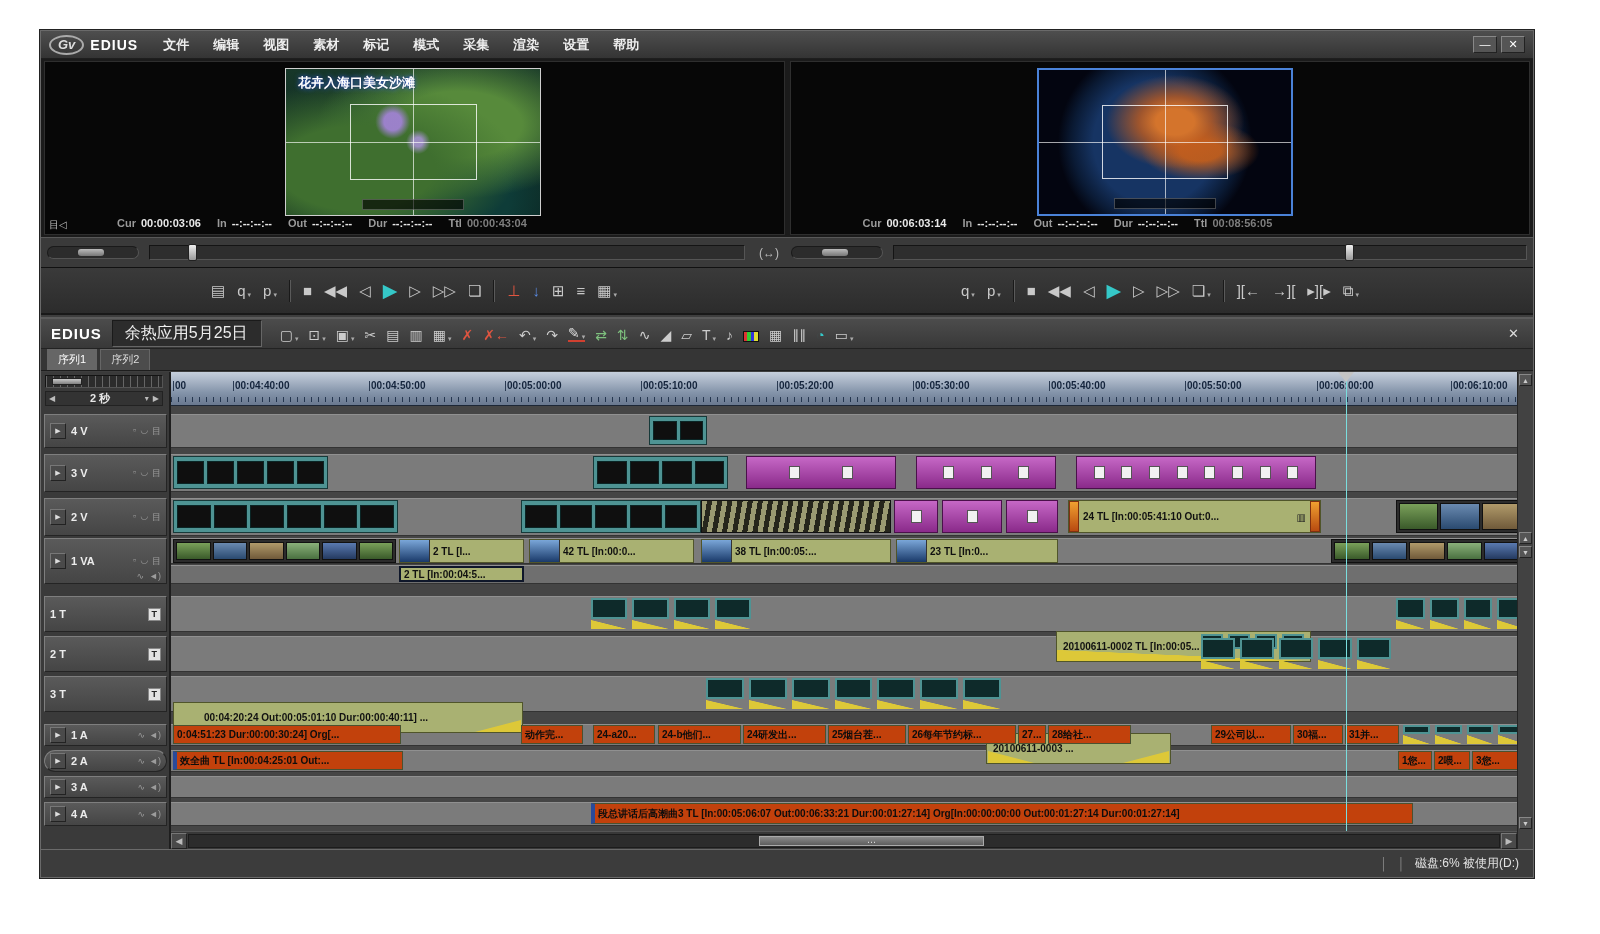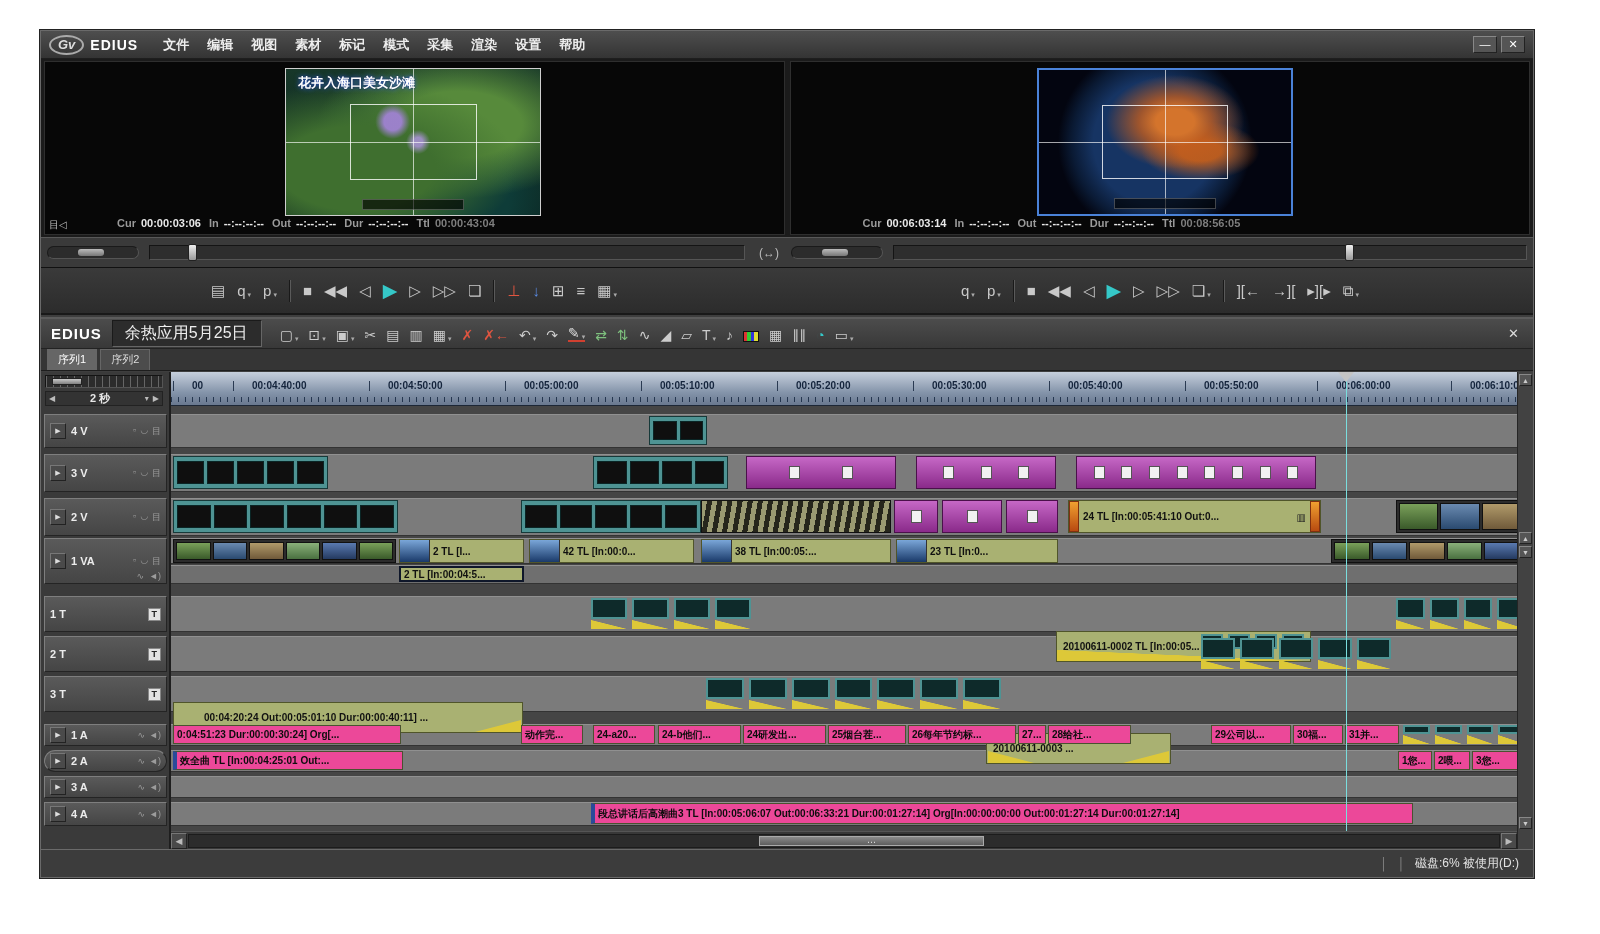--- a/index.html
+++ b/index.html
@@ -2,21 +2,21 @@
 <html><head>
 <meta charset="utf-8">
 <style>
   *{box-sizing:border-box;margin:0;padding:0}
   html,body{width:1600px;height:934px;background:#ffffff;font-family:"Liberation Sans","DejaVu Sans",sans-serif;overflow:hidden;position:relative}
   #app{position:absolute;left:40px;top:30px;width:1494px;height:848px;background:#3e3e3e;border:1px solid #6a6a6a;box-shadow:0 0 0 1px #222}
   
   #titlebar{position:absolute;top:0;left:0;right:0;height:28px;background:linear-gradient(#4e4e4e,#343434);display:flex;align-items:center;padding:0 8px;border-bottom:1px solid #1e1e1e}
   .logo-badge{color:#ddd;font-style:italic;font-weight:bold;font-size:13px;border:2px solid #aaa;border-radius:50%;padding:0 7px;margin-right:6px;line-height:16px}
   .logo-text{color:#fff;font-weight:bold;font-size:14px;letter-spacing:1px;margin-right:16px}
-  #menubar{display:flex;gap:0}
+  #menubar{display:flex;gap:6px}
   .menu-item{color:#eee;font-size:13px;font-weight:bold;padding:3px 9px;cursor:default}
   .winbtns{margin-left:auto;display:flex;gap:4px}
   .winbtn{width:24px;height:17px;background:#555;border:1px solid;border-color:#888 #222 #222 #888;color:#fff;font-size:11px;text-align:center;line-height:15px}
   
   #monitors{position:absolute;top:28px;left:0;right:0;height:178px;display:flex;gap:5px;background:#1b1b1b;padding:2px 3px}
   .monitor{flex:1;background:#070707;border:1px solid #2e2e2e;position:relative}
   .mon-img{position:absolute;top:6px;width:256px;height:148px}
   .player-img{left:240px;border:1px solid #cfcfcf;background:
     radial-gradient(circle at 42% 36%, rgba(160,130,210,.95) 0 5%, rgba(120,90,180,0) 10%),
     radial-gradient(circle at 52% 50%, rgba(180,150,230,.8) 0 3%, rgba(120,90,180,0) 8%),
@@ -27,21 +27,21 @@
   .rec-img{left:246px;border:2px solid #4a82d8;background:
     radial-gradient(ellipse at 54% 36%, #d4742c 0 10%, rgba(196,94,30,.78) 19%, rgba(0,0,0,0) 36%),
     radial-gradient(ellipse at 64% 56%, #b85c20 0 9%, rgba(0,0,0,0) 26%),
     radial-gradient(circle at 46% 50%, #163463 0 40%, #0a1a34 54%, rgba(0,0,0,0) 63%),
     #030510}
   .overlay-title{position:absolute;top:5px;left:12px;color:#fff;font-size:13px;font-weight:bold;text-shadow:0 0 5px #3a6cff,0 0 2px #000;white-space:nowrap}
   .ch-v{position:absolute;left:50%;top:0;bottom:0;width:1px;background:rgba(255,255,255,.65)}
   .ch-h{position:absolute;top:50%;left:0;right:0;height:1px;background:rgba(255,255,255,.65)}
   .ch-rect{position:absolute;left:25%;top:24%;right:25%;bottom:24%;border:1px solid rgba(255,255,255,.8)}
   .burnin{position:absolute;bottom:5px;left:50%;transform:translateX(-50%);width:102px;height:11px;background:rgba(0,0,0,.65);border:1px solid rgba(255,255,255,.25)}
-  .mon-tc{position:absolute;bottom:1px;left:0;right:0;height:20px;display:flex;align-items:center;gap:8px;padding-left:72px;font-size:11px;font-weight:bold;white-space:nowrap}
+  .mon-tc{position:absolute;bottom:1px;left:0;right:0;height:20px;display:flex;align-items:center;gap:16px;padding-left:72px;font-size:11px;font-weight:bold;white-space:nowrap}
   .tcpair{display:flex;gap:5px;align-items:center}
   .tc-label{color:#9a9a9a}
   .tc-value{color:#e8e8e8}
   .tc-value.dim{color:#7e7e7e}
   .mon-edge-icon{position:absolute;left:4px;bottom:2px;color:#bbb;font-size:10px}
   
   #scrubrow{position:absolute;top:206px;left:0;right:0;height:30px;background:#3a3a3a;border-top:1px solid #585858;display:flex;gap:8px;padding:5px 6px}
   .shalf{flex:1;display:flex;align-items:center;gap:10px}
   .jog{width:92px;height:13px;background:#2c2c2c;border:1px solid;border-color:#1a1a1a #555 #555 #1a1a1a;border-radius:7px;position:relative}
   .jthumb{position:absolute;left:30px;top:2px;width:26px;height:7px;background:linear-gradient(#bbb,#777);border-radius:3px}
@@ -83,21 +83,21 @@
   .zval{flex:1;text-align:center;color:#e8e8e8;font-size:11px;font-weight:bold}
   .zcaret{color:#bbb;font-size:8px}
   .theader{position:absolute;left:3px;width:123px;background:linear-gradient(#5a5a5a,#454545);border:1px solid;border-color:#7e7e7e #242424 #242424 #7e7e7e;color:#ececec;font-size:11px;font-weight:bold;display:flex;align-items:center;padding:0 5px;gap:5px}
   .theader .harrow{color:#ddd;font-size:7px}
   .hicons{margin-left:auto;color:#9c9c9c;font-size:9px;display:flex;gap:4px;font-weight:normal}
   .tchip{margin-left:auto;background:#e2e2e2;color:#222;font-size:9px;font-weight:bold;padding:0 3px;border:1px solid #888;line-height:11px}
   .subicons{position:absolute;bottom:2px;right:5px;color:#9c9c9c;font-size:9px;display:flex;gap:5px;font-weight:normal}
   
   #content{position:absolute;left:130px;top:0;right:16px;bottom:0;overflow:hidden}
   #ruler{position:absolute;top:0;left:0;right:0;height:34px;background:linear-gradient(#c6cfdc,#8494aa 62%,#69788f);border-bottom:1px solid #1d2736;overflow:hidden}
-  .rlabel{position:absolute;top:9px;color:#14243c;font-size:10px;font-weight:bold;border-left:1px solid #2a3a52;padding-left:18px;line-height:10px;white-space:nowrap}
+  .rlabel{position:absolute;top:9px;color:#14243c;font-size:10px;font-weight:bold;border-left:1px solid #2a3a52;padding-left:1px;line-height:10px;white-space:nowrap}
   .rticks{position:absolute;left:0;right:0;bottom:3px;height:5px;background:repeating-linear-gradient(90deg,rgba(22,40,66,.85) 0 1px,transparent 1px 7px)}
   #tracks{position:absolute;top:34px;left:0;right:0;bottom:18px;background:#454545;overflow:hidden}
   .lane{position:absolute;left:0;right:0;background:#7b7b7b;border-top:1px solid #909090;border-bottom:1px solid #333}
   .lane.sub{background:#6f6f6f}
   
   .clip{position:absolute;z-index:5}
   .clip.film{background:#4e9393;border:1px solid #16393 9;border:1px solid #163939;display:flex;gap:3px;padding:4px 3px}
   .fseg{flex:1;background:#0f0f0f;border:1px solid #0a2525}
   .clip.thumbs{background:#2c2c2c;border:1px solid #101010;display:flex;gap:2px;padding:2px}
   .thumb{flex:1;border:1px solid #111}
@@ -115,21 +115,21 @@
   .wedge{position:absolute;bottom:0;width:46px;height:12px;background:linear-gradient(to top left,#ddc838 48%,rgba(0,0,0,0) 52%);z-index:2}
   .wedge.r{right:1px}
   .wedge.l{left:1px;background:linear-gradient(to top right,#ddc838 48%,rgba(0,0,0,0) 52%)}
   .wedgefull{position:absolute;left:0;right:0;bottom:0;height:11px;background:linear-gradient(to top right,#ddc838 49%,rgba(0,0,0,0) 51%)}
   .oboxes{position:absolute;right:6px;top:2px;display:flex;gap:5px;z-index:3}
   .obx{width:22px;height:15px;background:#0e2a2a;border:2px solid #4e9393}
   .clip.boxes{display:flex;gap:5px;background:transparent;border:none}
   .bunit{flex:1;display:flex;flex-direction:column}
   .bbox{flex:1;background:#0e2a2a;border:2px solid #4e9393}
   .btri{height:9px;margin-top:1px;background:linear-gradient(to top right,#ddc838 48%,rgba(0,0,0,0) 52%)}
-  .clip.audio{background:#ec4899;border:1px solid #4a5230;font-size:10px;font-weight:bold;color:#0d0d0d;display:flex;align-items:center;padding:0 3px;white-space:nowrap;overflow:hidden}
+  .clip.audio{background:#c2410c;border:1px solid #4a5230;font-size:10px;font-weight:bold;color:#0d0d0d;display:flex;align-items:center;padding:0 3px;white-space:nowrap;overflow:hidden}
   .clip.audio.cap{border-left:4px solid #2a4a9a}
   
   #playhead{position:absolute;left:1175px;top:6px;bottom:18px;width:1px;background:#7adede;z-index:40}
   #phhead{position:absolute;left:1167px;top:0;width:0;height:0;border:8px solid transparent;border-top:10px solid #c4c4c4;z-index:41}
   
   #hscroll{position:absolute;left:0;right:0;bottom:0;height:18px;background:#383838;border-top:1px solid #555;display:flex;align-items:center}
   .harrow{width:16px;text-align:center;color:#bbb;font-size:9px;background:#4a4a4a;border:1px solid;border-color:#777 #222 #222 #777;height:16px;line-height:14px}
   .hgroove{flex:1;height:14px;background:#2c2c2c;margin:0 1px;position:relative;border:1px solid #1c1c1c}
   .hthumb{position:absolute;left:570px;width:225px;top:1px;bottom:1px;background:linear-gradient(#8a8a8a,#5e5e5e);border:1px solid #aaa;color:#ddd;font-size:9px;text-align:center;line-height:11px}
   

